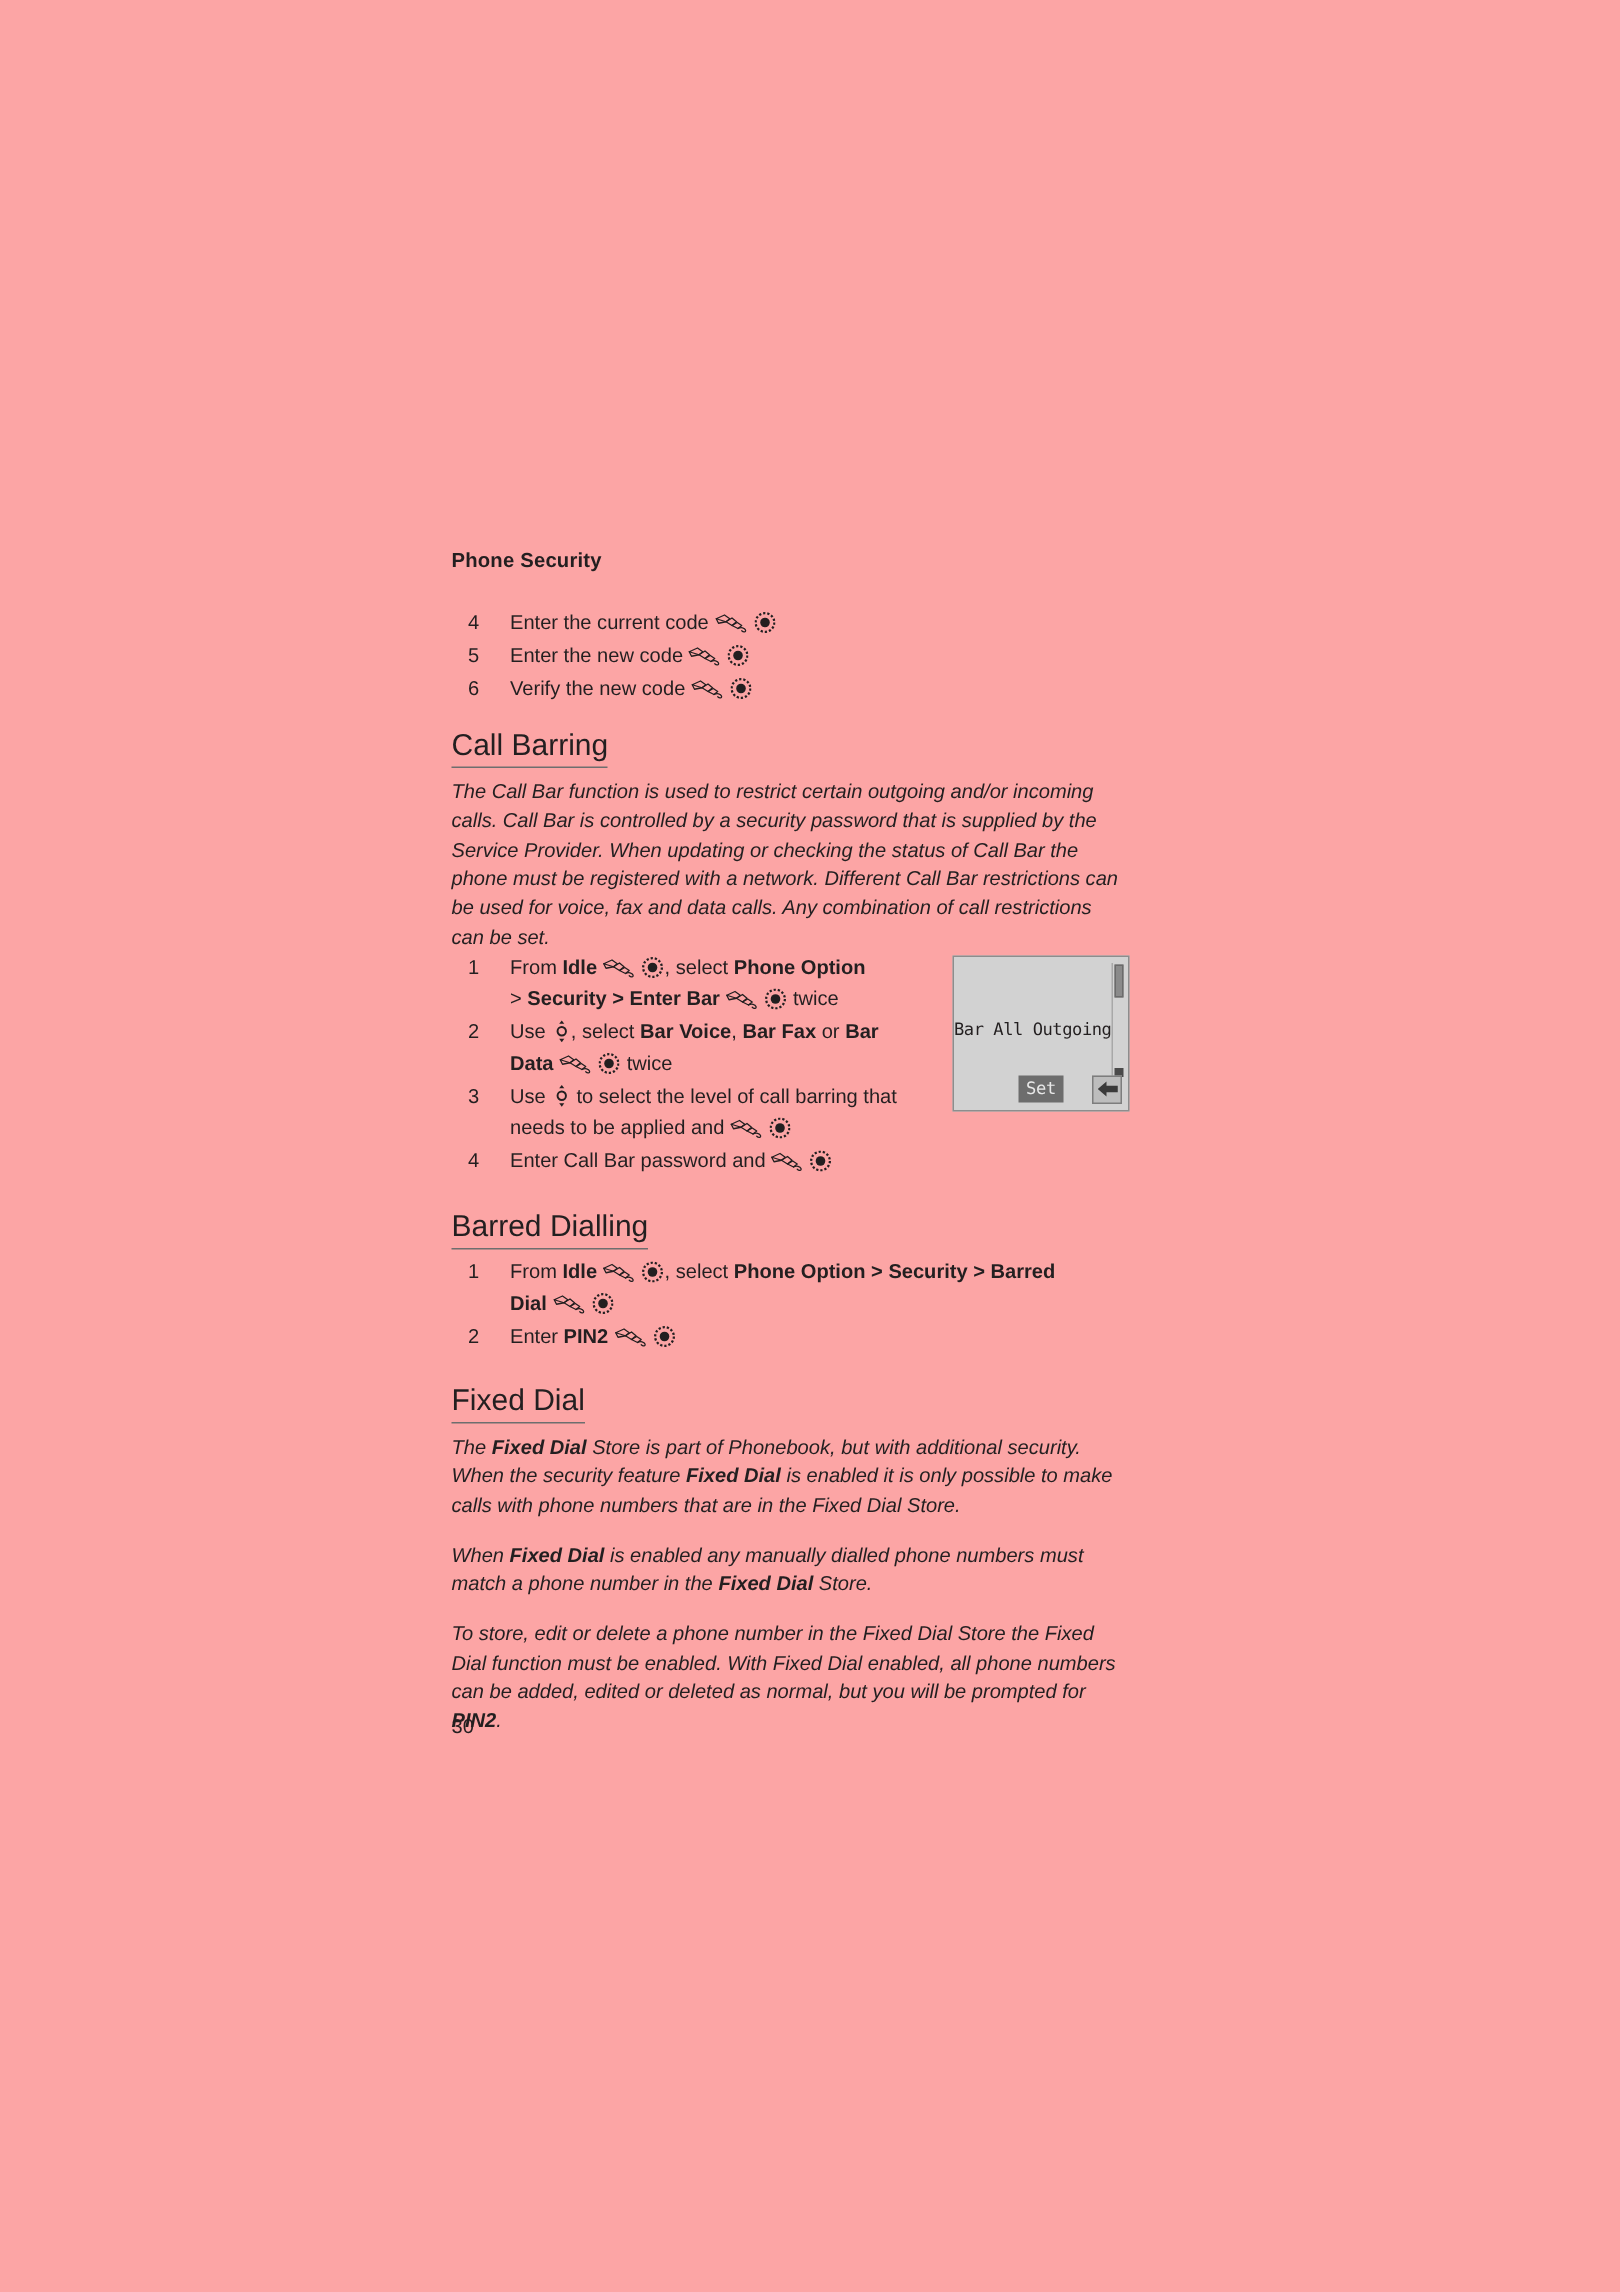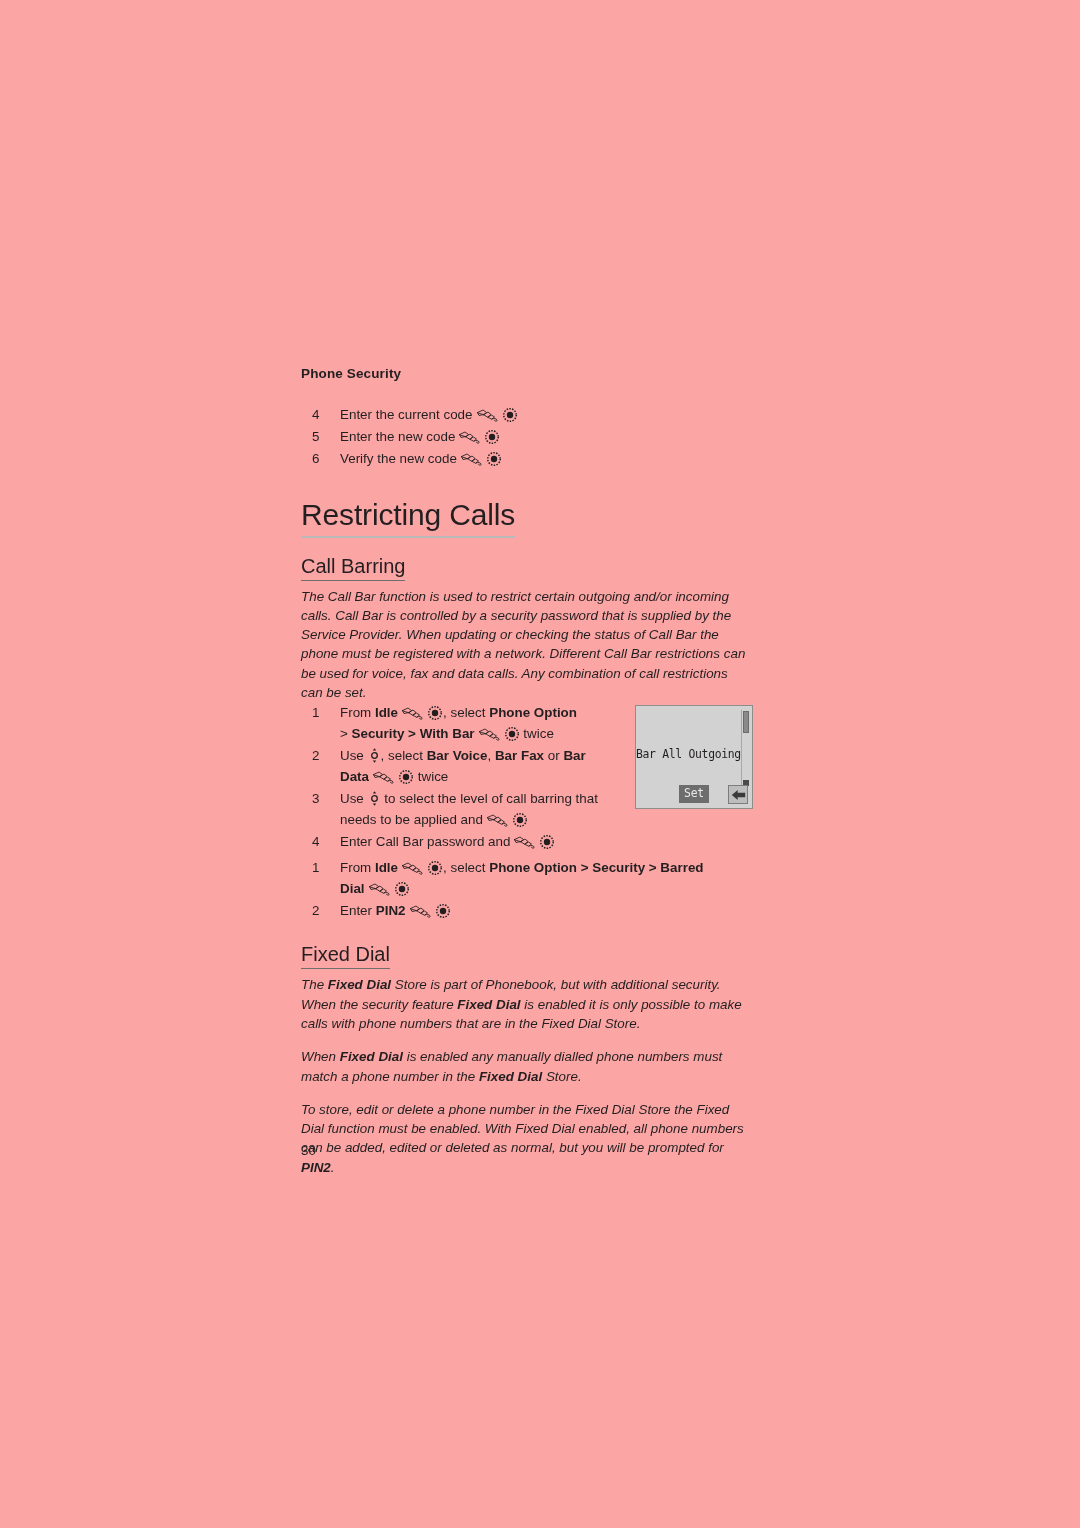--- a/index.html
+++ b/index.html
@@ -257,23 +257,20 @@
                   <path d="M3 9 L6 15 L16 13"></path>
                 </g>
               </svg></span><span class="ico ico-ok"><svg viewBox="0 0 28 28" width="14" height="14">
                 <circle cx="14" cy="14" r="12.5" fill="none" stroke="#231f20" stroke-width="3" stroke-dasharray="3 2.6"></circle>
                 <circle cx="14" cy="14" r="6.4" fill="#231f20"></circle>
               </svg></span></span>
       </div>
 
     </div>
 
-    <div class="h1-wrap">
-      <h1 class="title">Restricting Calls</h1>
-    </div>
 
     <div class="h2-wrap">
       <h2 class="subtitle">Call Barring</h2>
     </div>
 
     <p class="body">The Call Bar function is used to restrict certain outgoing and/or incoming calls. Call Bar is controlled by a security password that is supplied by  the Service Provider. When updating or checking the status of Call Bar the phone must be registered with a network. Different Call Bar restrictions can be used for voice, fax and data calls. Any combination of call restrictions can be set.</p>
 
     <div class="clearfix">
 
       <div class="float-phone">
@@ -301,21 +298,21 @@
                   <g fill="none" stroke="#231f20" stroke-width="1.7" stroke-linejoin="round" stroke-linecap="round">
                     <path d="M3 9 L14 4 L21 9 L16 13 Z"></path>
                     <path d="M16 13 L24 8 L30 13 L24 18 Z"></path>
                     <path d="M24 18 L31 14 L37 18 L32 22 Z"></path>
                     <path d="M32 22 C36 20 41 21 42 24 C43 27 39 27 37 25"></path>
                     <path d="M3 9 L6 15 L16 13"></path>
                   </g>
                 </svg></span><span class="ico ico-ok"><svg viewBox="0 0 28 28" width="14" height="14">
                   <circle cx="14" cy="14" r="12.5" fill="none" stroke="#231f20" stroke-width="3" stroke-dasharray="3 2.6"></circle>
                   <circle cx="14" cy="14" r="6.4" fill="#231f20"></circle>
-                </svg></span><span>, select </span><b>Phone Option</b><br><span>&gt; </span><b>Security</b><b> &gt; </b><b>With Bar</b><span class="ico ico-hand"><svg viewBox="0 0 46 28" width="23" height="14">
+                </svg></span><span>, select </span><b>Phone Option</b><br><span>&gt; </span><b>Security</b><b> &gt; </b><b>Enter Bar</b><span class="ico ico-hand"><svg viewBox="0 0 46 28" width="23" height="14">
                   <g fill="none" stroke="#231f20" stroke-width="1.7" stroke-linejoin="round" stroke-linecap="round">
                     <path d="M3 9 L14 4 L21 9 L16 13 Z"></path>
                     <path d="M16 13 L24 8 L30 13 L24 18 Z"></path>
                     <path d="M24 18 L31 14 L37 18 L32 22 Z"></path>
                     <path d="M32 22 C36 20 41 21 42 24 C43 27 39 27 37 25"></path>
                     <path d="M3 9 L6 15 L16 13"></path>
                   </g>
                 </svg></span><span class="ico ico-ok"><svg viewBox="0 0 28 28" width="14" height="14">
                   <circle cx="14" cy="14" r="12.5" fill="none" stroke="#231f20" stroke-width="3" stroke-dasharray="3 2.6"></circle>
                   <circle cx="14" cy="14" r="6.4" fill="#231f20"></circle>
@@ -374,20 +371,23 @@
                   </g>
                 </svg></span><span class="ico ico-ok"><svg viewBox="0 0 28 28" width="14" height="14">
                   <circle cx="14" cy="14" r="12.5" fill="none" stroke="#231f20" stroke-width="3" stroke-dasharray="3 2.6"></circle>
                   <circle cx="14" cy="14" r="6.4" fill="#231f20"></circle>
                 </svg></span></span>
         </div>
 
       </div>
     </div>
 
+    <div class="h2-wrap" style="margin-top:22px;">
+      <h2 class="subtitle">Barred Dialling</h2>
+    </div>
 
 
     <div class="steps" style="margin-top:4px;">
 
       <div class="step">
         <span class="step-num">1</span>
         <span class="step-body"><span>From </span><b>Idle</b><span class="ico ico-hand"><svg viewBox="0 0 46 28" width="23" height="14">
                 <g fill="none" stroke="#231f20" stroke-width="1.7" stroke-linejoin="round" stroke-linecap="round">
                   <path d="M3 9 L14 4 L21 9 L16 13 Z"></path>
                   <path d="M16 13 L24 8 L30 13 L24 18 Z"></path>

